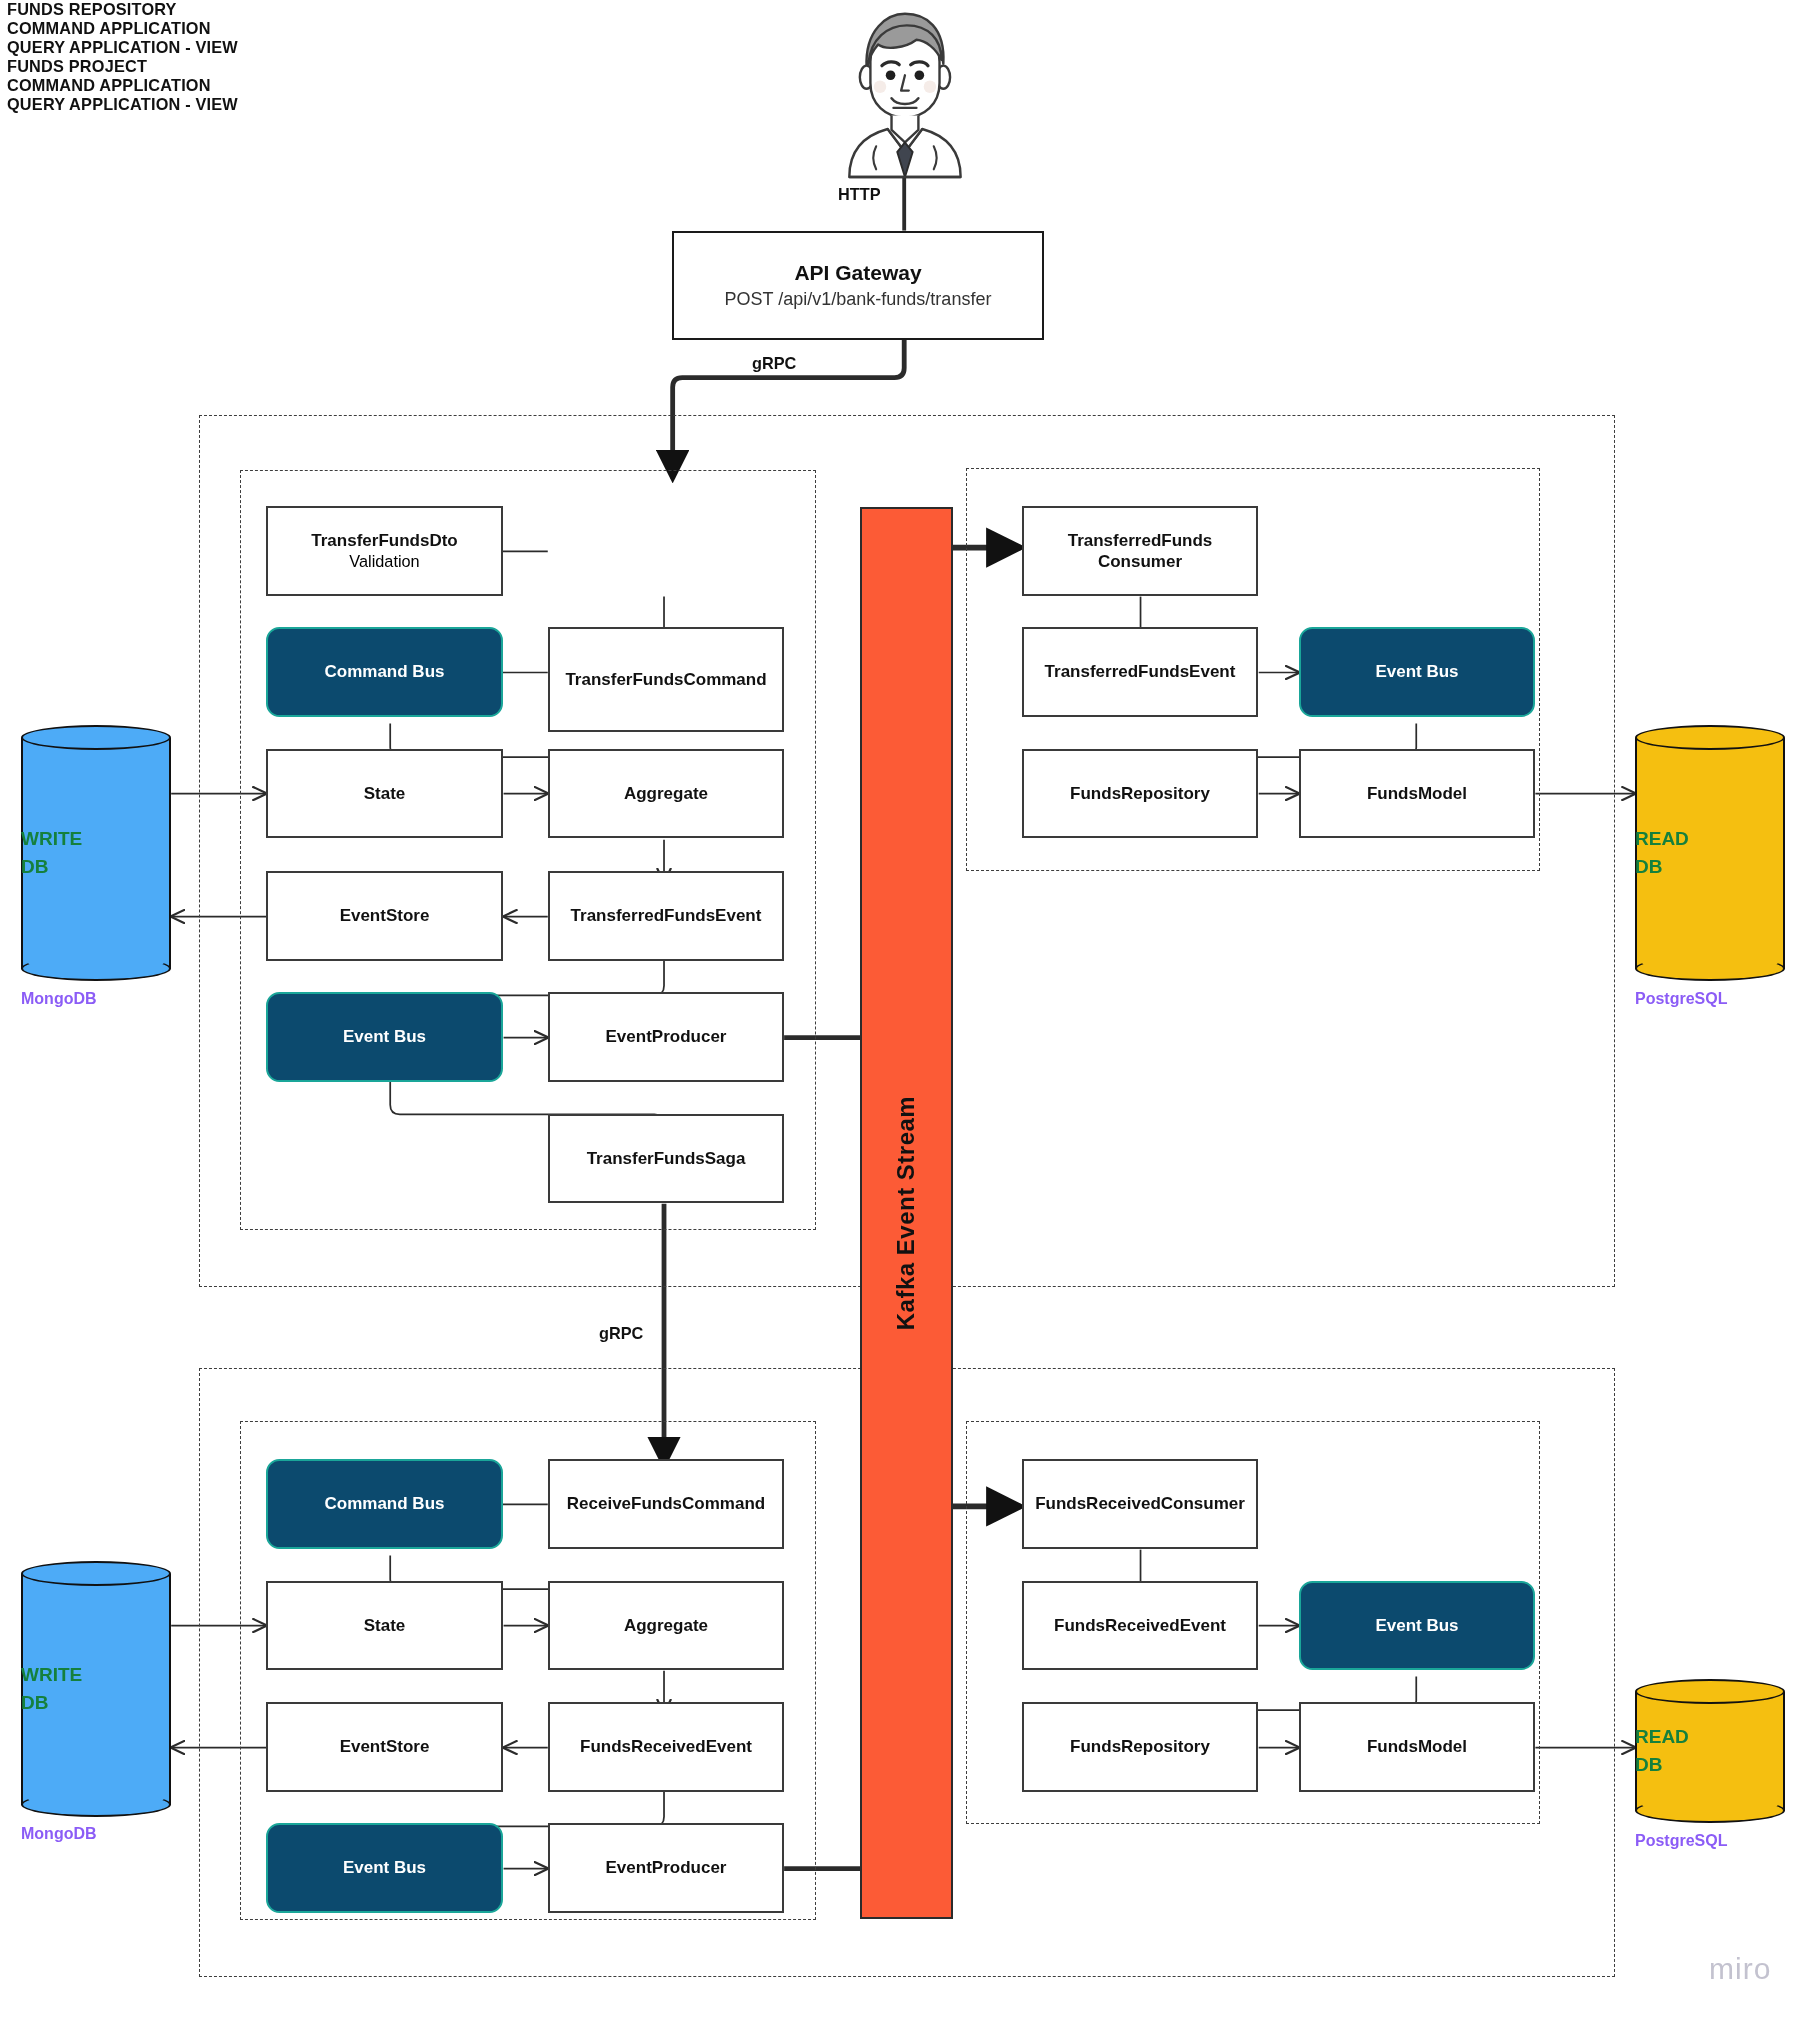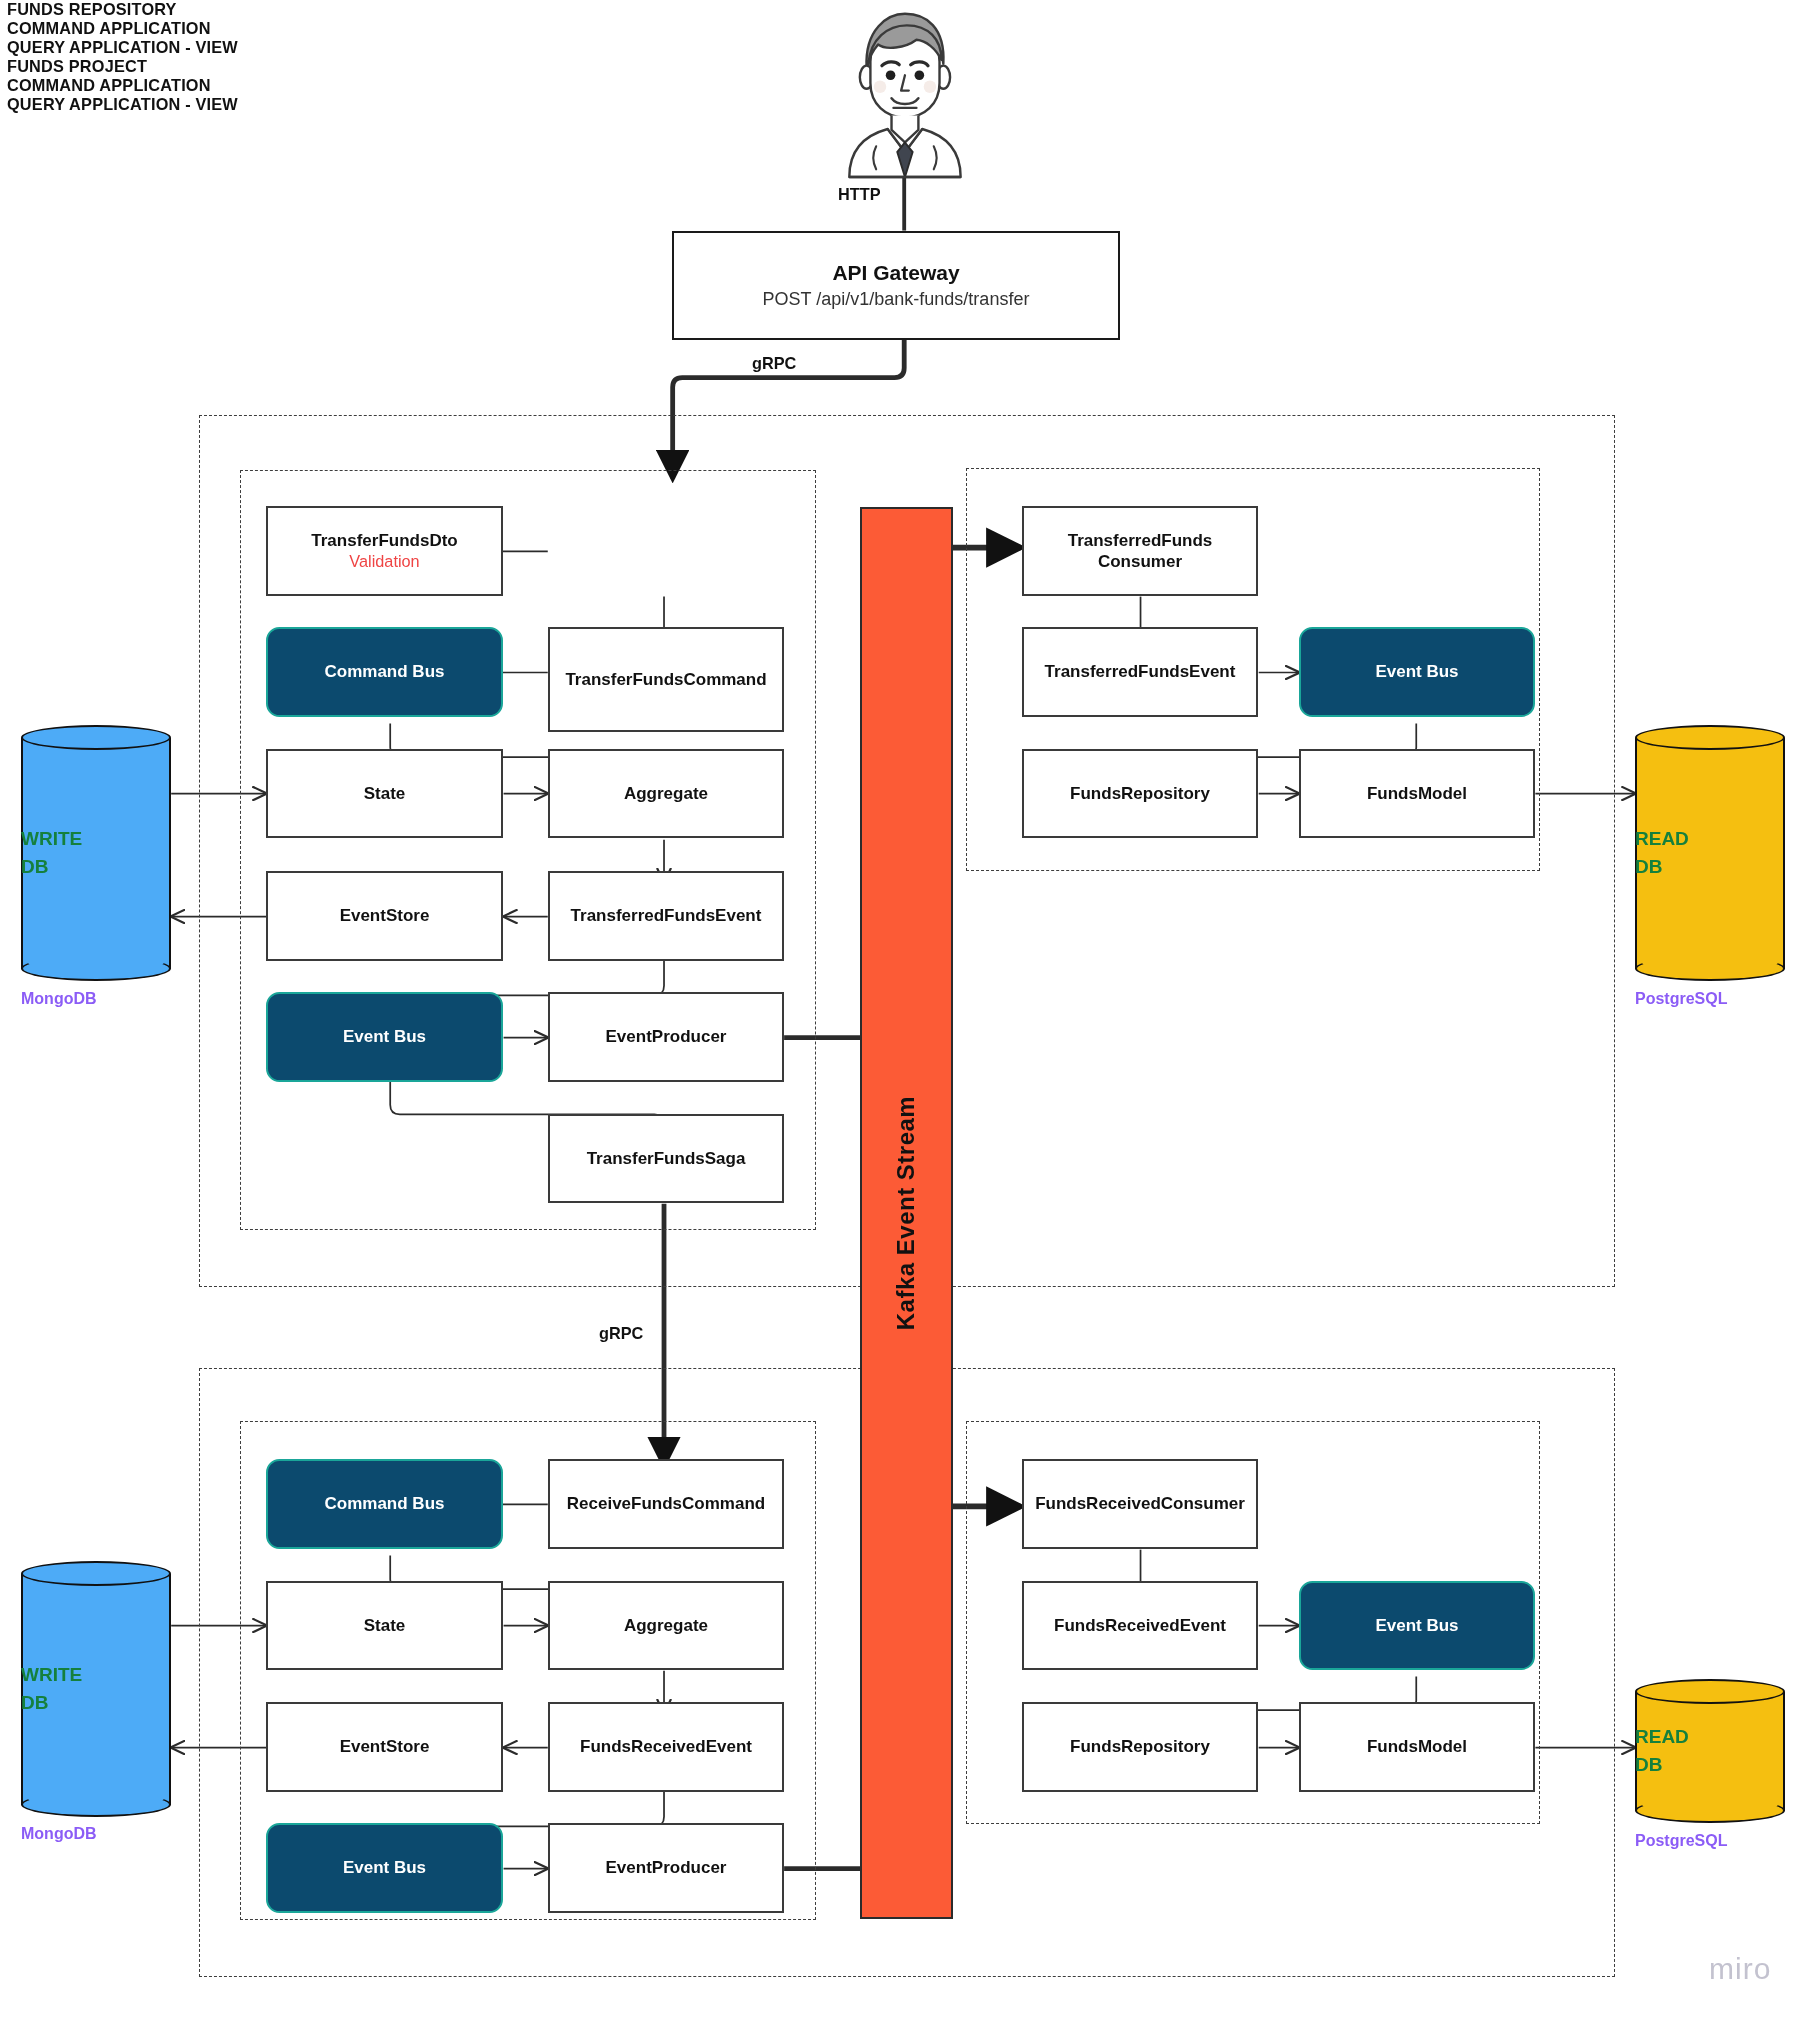--- a/index.html
+++ b/index.html
@@ -19,21 +19,21 @@
      padding-left:7px;
   }
 
   
   .node{
      border:2.4px solid #3a3a3a;background:#ffffff;
      display:flex;flex-direction:column;align-items:center;justify-content:center;
      text-align:center;line-height:1.25;
   }
   .node .t1{font-size:17px;font-weight:bold;color:#111111;}
-  .node .t2{font-size:16.3px;font-weight:normal;color:#ef4444;}
+  .node .t2{font-size:16.3px;font-weight:normal;color:#000000;}
 
   
   .bus{
      background:#0c4a6e;border:2.4px solid #1aa699;border-radius:13.4px;
      display:flex;align-items:center;justify-content:center;
      color:#ffffff;font-size:17px;font-weight:bold;text-align:center;
   }
 
   
   .gateway{
@@ -214,21 +214,21 @@
       <path d="M106,144 C110,152 110,160 106,168" fill="none" stroke="#3a3a3a" stroke-width="2.2" stroke-linecap="round"></path>
 
       <path d="M18,176 L134,176" stroke="#3a3a3a" stroke-width="2.5"></path>
     </svg>
   </div>
 
   <div class="edge-label" style="left:838px;top:185px;">HTTP</div>
   <div class="edge-label" style="left:752px;top:354px;">gRPC</div>
   <div class="edge-label" style="left:599px;top:1324px;">gRPC</div>
 
-  <div class="abs gateway" style="left:672px;top:231px;width:448px;height:109px;">
+  <div class="abs gateway" style="left:672px;top:231px;width:372px;height:109px;">
     <div class="g1">API Gateway</div>
     <div class="g2">POST /api/v1/bank-funds/transfer</div>
   </div>
 
   <div class="group-label" style="left:203px;top:394px;">FUNDS REPOSITORY</div>
   <div class="abs group-outer" style="left:199px;top:415px;width:1416px;height:872px;"></div>
 
   <div class="group-label" style="left:241px;top:447px;">COMMAND APPLICATION</div>
   <div class="abs group-inner" style="left:240px;top:470px;width:576px;height:760px;"></div>
 

